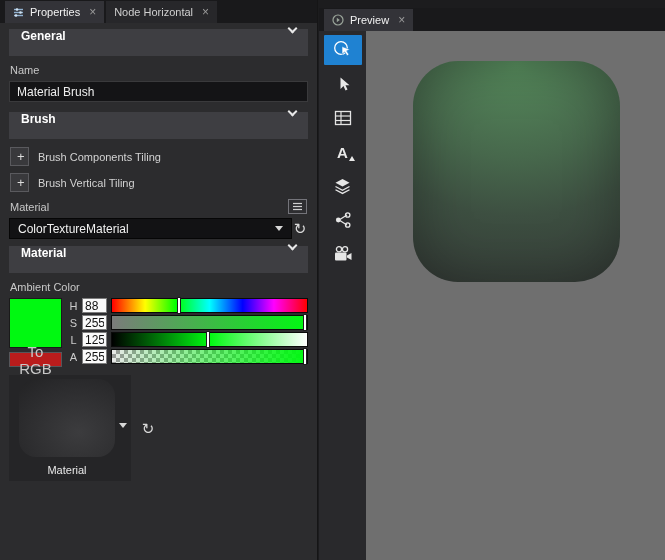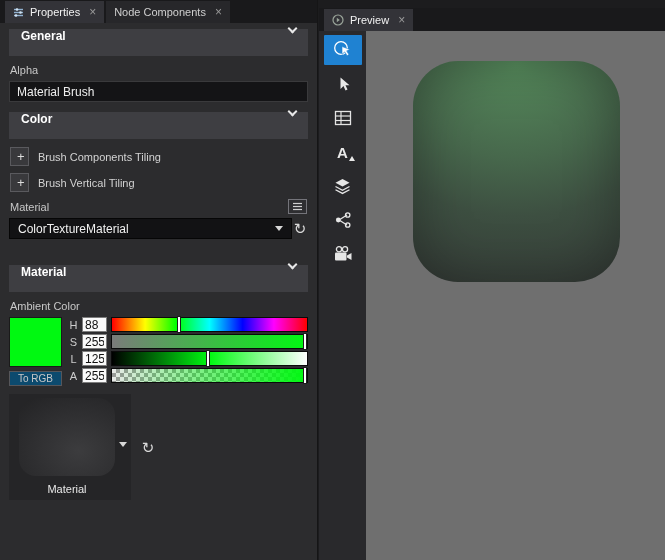--- a/index.html
+++ b/index.html
@@ -30,30 +30,30 @@
   .text-input { width:100%; height:21px; background:#141416; border:1px solid #3a3a3c; color:#eee; font-size:12px; padding:0 7px; font-family:inherit; }
 
   .spacer10 { height:10px; }
   .add-row { display:flex; align-items:center; gap:9px; margin:0 0 7px 1px; }
   .add-btn { width:19px; height:19px; background:#39393c; border:1px solid #5a5a5e; color:#ddd; font-size:13px; line-height:16px; text-align:center; }
   .add-label { font-size:11px; color:#d2d2d2; }
 
   .label-row { display:flex; align-items:center; justify-content:space-between; margin:5px 1px 4px 1px; }
   .mini-btn { width:19px; height:15px; background:#2e2e31; border:1px solid #74747a; display:flex; align-items:center; justify-content:center; }
 
-  .dd-row { display:flex; align-items:center; margin-bottom:26px; }
+  .dd-row { display:flex; align-items:center; margin-bottom:7px; }
   .dropdown { flex:1; height:21px; background:#121214; border:1px solid #060606; display:flex; align-items:center; justify-content:space-between; padding:0 8px; font-size:12px; color:#f0f0f0; }
   .dd-arrow { width:0; height:0; border-left:4px solid transparent; border-right:4px solid transparent; border-top:5px solid #d8d8d8; }
   .refresh { color:#d8d8d8; font-size:15px; line-height:1; width:16px; text-align:center; }
 
   
   .color-editor { display:flex; gap:7px; margin-bottom:8px; }
   .swatch-col { width:53px; display:flex; flex-direction:column; gap:4px; }
   .swatch { height:50px; background:var(--swatch); border:1px solid #1a1a1a; }
-  .to-rgb { height:15px; background:#0c4a6e; border:1px solid #56565a; color:#c8c8c8; font-size:10px; display:flex; align-items:center; justify-content:center; }
+  .to-rgb { height:15px; background:#b91c1c; border:1px solid #56565a; color:#c8c8c8; font-size:15px; display:flex; align-items:center; justify-content:center; }
   .channels { flex:1; display:flex; flex-direction:column; gap:2px; }
   .ch-row { display:flex; align-items:center; gap:4px; height:15px; }
   .ch-key { width:9px; font-size:11px; color:#ccc; text-align:center; }
   .ch-val { width:25px; height:15px; background:#fafafa; border:1px solid #7d7d7d; color:#111; font-size:12px; padding:0 2px; font-family:Liberation Sans, sans-serif; }
   .ch-bar { flex:1; height:15px; position:relative; border:1px solid #0a0a0a; }
   .marker { position:absolute; top:-1px; bottom:-1px; width:2px; background:#fff; box-shadow:0 0 0 1px #1d1d1d; }
   .bar-h { background:linear-gradient(to right,#f00 0%,#ff0 17%,#0f0 33%,#0ff 50%,#00f 67%,#f0f 83%,#f00 100%); }
   .bar-s { background:linear-gradient(to right,#7b7b7b 0%,var(--swatch) 100%); }
   .bar-l { background:linear-gradient(to right,#000 0%,var(--swatch) 50%,#fff 100%); }
   .bar-a { background-color:#e8e8e8;
@@ -102,40 +102,40 @@
               </g>
               <circle cx="4" cy="2.5" r="1.3" fill="#cfe2f3"></circle>
               <circle cx="7.5" cy="5.5" r="1.3" fill="#cfe2f3"></circle>
               <circle cx="3" cy="8.5" r="1.3" fill="#cfe2f3"></circle>
             </svg>
         </span>
         <span>Properties</span>
         <span class="close">×</span>
       </div>
       <div class="tab">
-        <span>Node Components</span>
+        <span>Node Horizontal</span>
         <span class="close">×</span>
       </div>
     </div>
 
     <div class="panel">
 
       
       <div class="sec-header">
         <span class="sec-title">General</span>
         <span class="chev"></span>
       </div>
-      <div class="field-label">Alpha</div>
+      <div class="field-label">Name</div>
       <input class="text-input" type="text" value="Material Brush" style="">
 
       <div class="spacer10"></div>
 
       
       <div class="sec-header">
-        <span class="sec-title">Color</span>
+        <span class="sec-title">Brush</span>
         <span class="chev"></span>
       </div>
       <div class="add-row">
         <button class="add-btn">+</button>
         <span class="add-label">Brush Components Tiling</span>
       </div>
       <div class="add-row">
         <button class="add-btn">+</button>
         <span class="add-label">Brush Vertical Tiling</span>
       </div>

